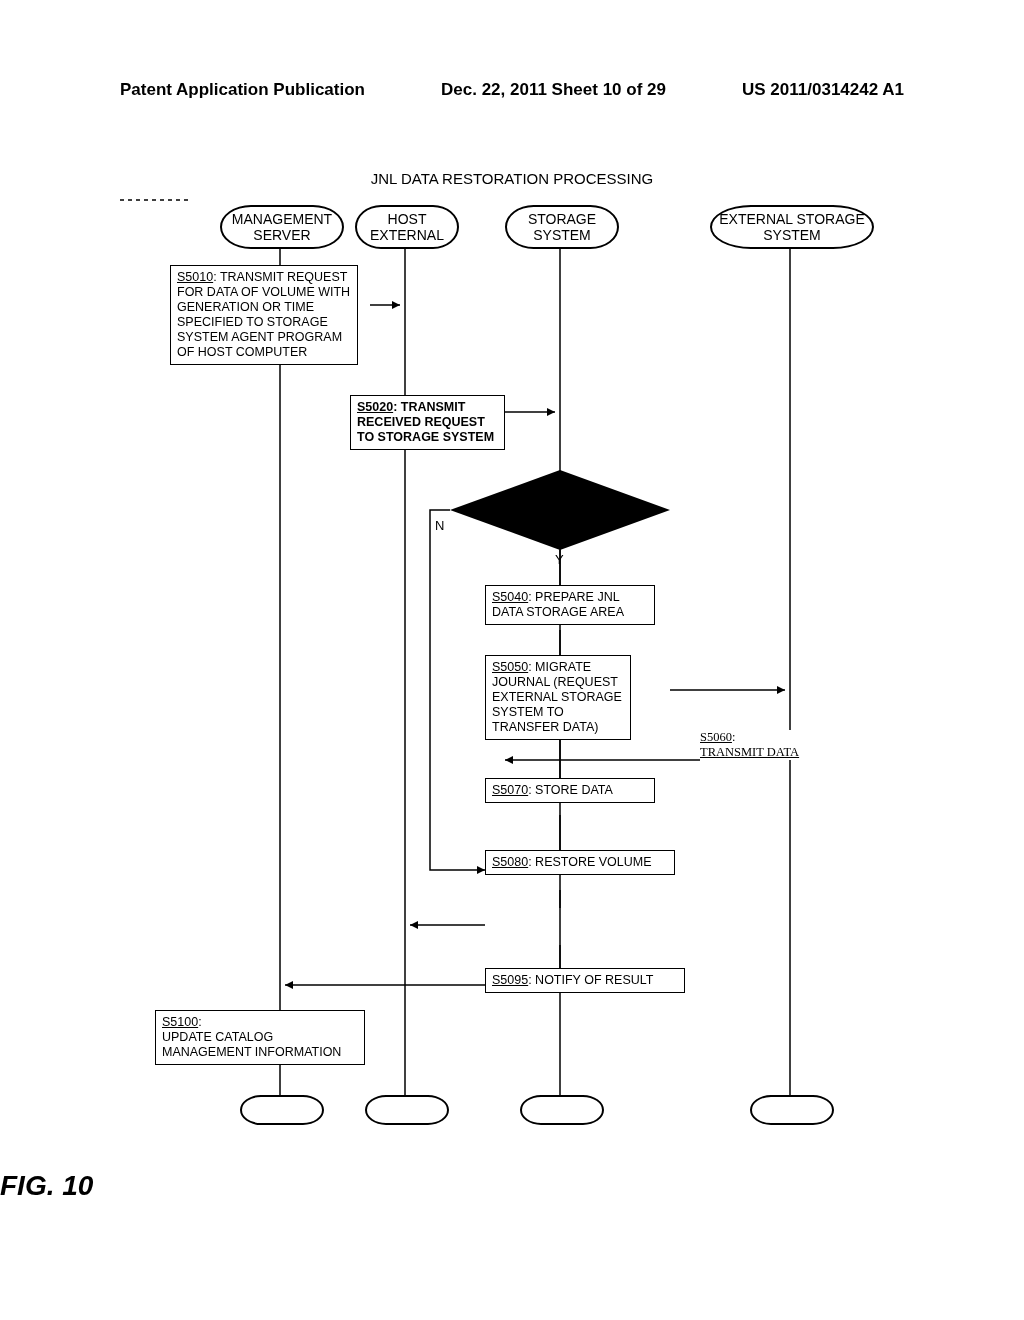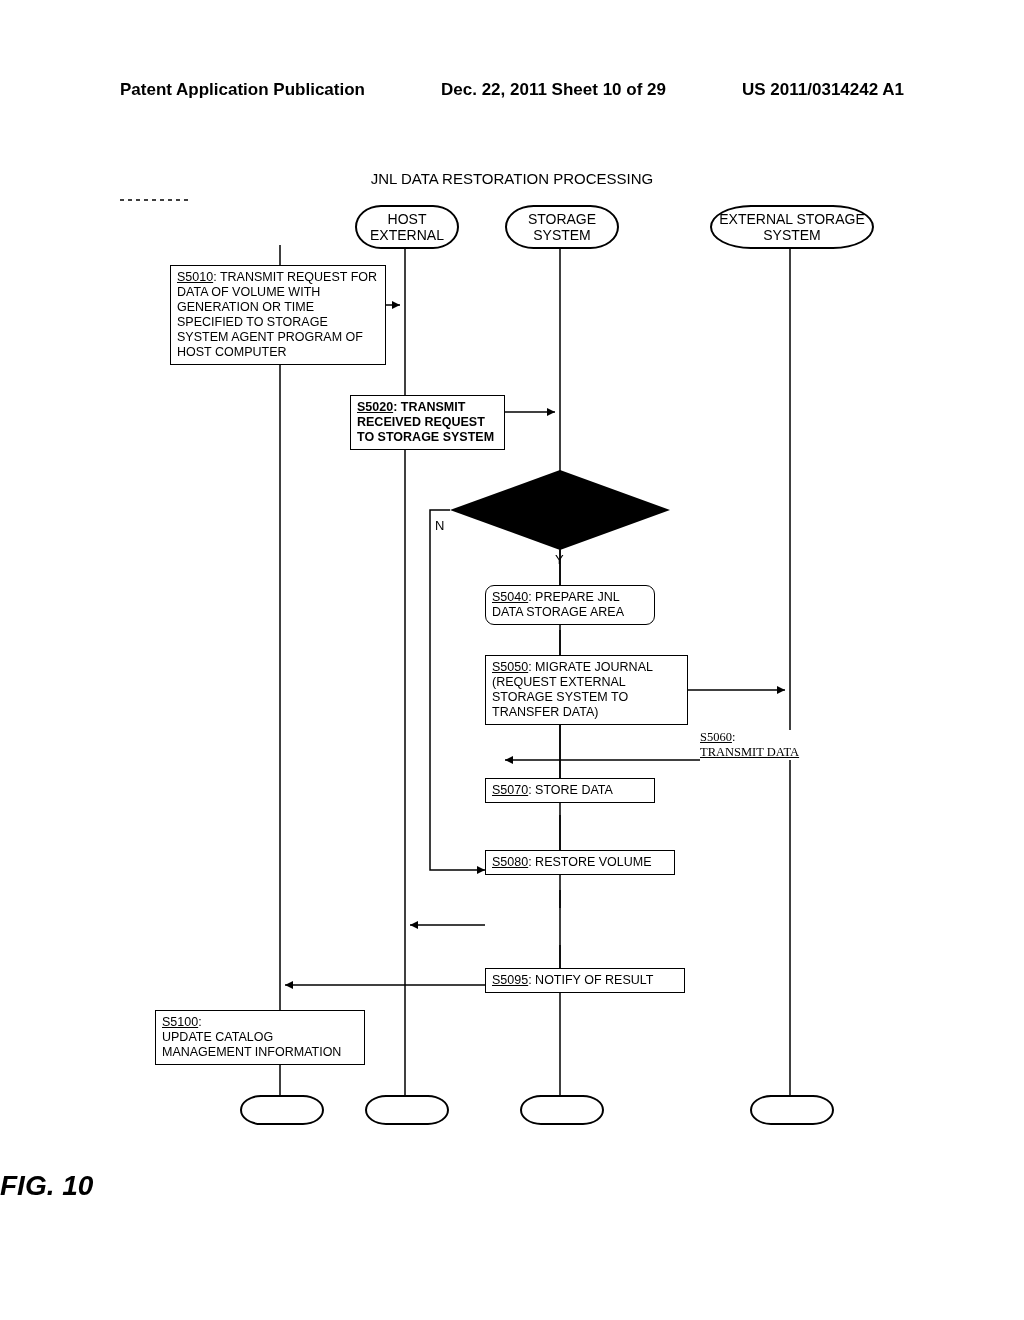--- a/index.html
+++ b/index.html
@@ -152,46 +152,49 @@
     <line x1="375" y1="735" x2="300" y2="735"></line>
     <polygon class="arrowhead" points="300,735 308,731 308,739"></polygon>
 
     <line x1="450" y1="755" x2="450" y2="778"></line>
 
     <line x1="375" y1="795" x2="175" y2="795"></line>
     <polygon class="arrowhead" points="175,795 183,791 183,799"></polygon>
 
   </svg>
 
+  <div class="lane-head" style="left:110px; top:15px; width:120px; height:40px;">
+    <span>MANAGEMENT SERVER</span>
+  </div>
   <div class="lane-head" style="left:245px; top:15px; width:100px; height:40px;">
     <span>HOST EXTERNAL</span>
   </div>
   <div class="lane-head" style="left:395px; top:15px; width:110px; height:40px;">
     <span>STORAGE SYSTEM</span>
   </div>
   <div class="lane-head" style="left:600px; top:15px; width:160px; height:40px;">
     <span>EXTERNAL STORAGE SYSTEM</span>
   </div>
 
-  <div class="proc-box" style="left:60px; top:75px; width:216px;">
+  <div class="proc-box" style="left:60px; top:75px; width:188px;">
     <span class="sid">S5010</span><span>: TRANSMIT REQUEST FOR DATA OF VOLUME WITH GENERATION OR TIME SPECIFIED TO STORAGE SYSTEM AGENT PROGRAM OF HOST COMPUTER</span>
   </div>
 
   <div class="proc-box" style="left:240px; top:205px; width:155px;font-weight:bold;">
     <span class="sid">S5020</span><span>: TRANSMIT RECEIVED REQUEST TO STORAGE SYSTEM</span>
   </div>
 
   <div class="label-yn" style="left:325px; top:328px;">N</div>
   <div class="label-yn" style="left:445px; top:362px;">Y</div>
 
-  <div class="proc-box" style="left:375px; top:395px; width:170px;border-radius:9px;">
+  <div class="proc-box" style="left:375px; top:395px; width:170px;">
     <span class="sid">S5040</span><span>: PREPARE JNL DATA STORAGE AREA</span>
   </div>
 
-  <div class="proc-box" style="left:375px; top:465px; width:203px;">
+  <div class="proc-box" style="left:375px; top:465px; width:146px;">
     <span class="sid">S5050</span><span>: MIGRATE JOURNAL (REQUEST EXTERNAL STORAGE SYSTEM TO TRANSFER DATA)</span>
   </div>
 
   <div class="proc-box" style="left:590px; top:540px; width:140px; border:none; padding:0;font-family:Liberation Serif, serif;">
     <span class="sid">S5060</span><span>:</span><br>
     <span style="text-decoration:underline">TRANSMIT DATA</span>
   </div>
 
   <div class="proc-box" style="left:375px; top:588px; width:170px;">
     <span class="sid">S5070</span><span>: STORE DATA</span>

